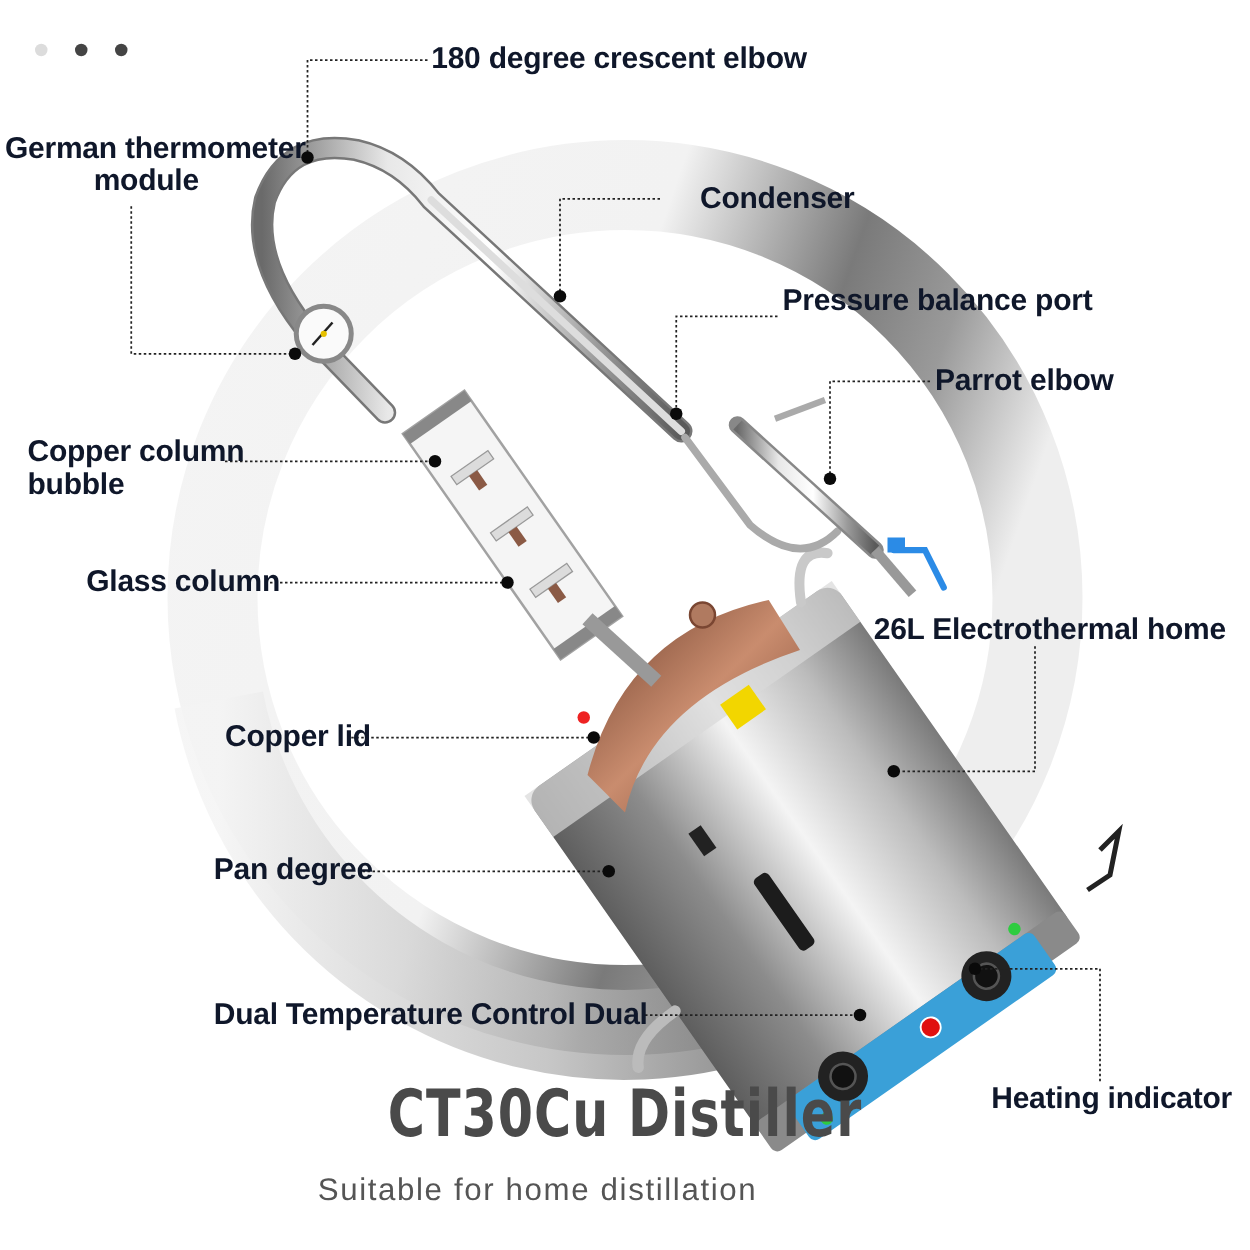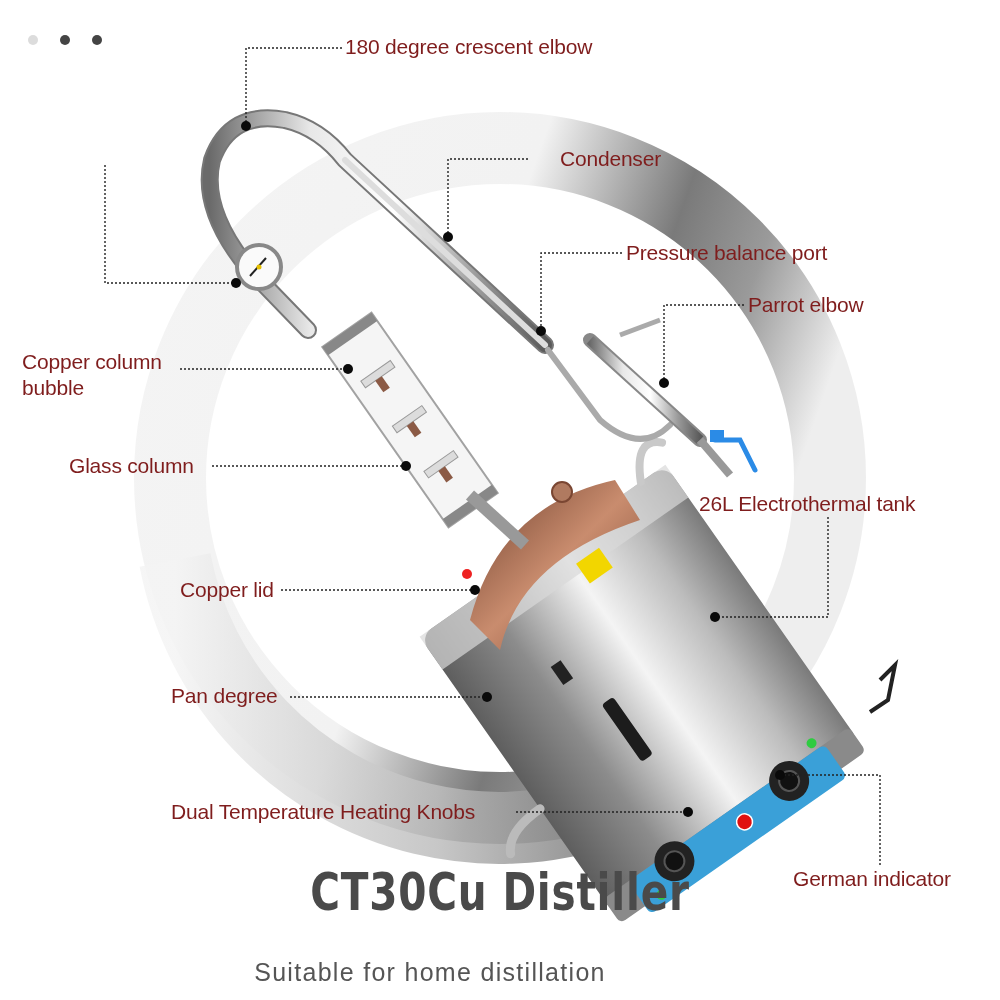--- a/index.html
+++ b/index.html
@@ -1,22 +1,22 @@
 <!DOCTYPE html>
 <html><head>
 <meta charset="utf-8">
 <style>
   html,body{margin:0;padding:0;background:#ffffff;}
   body{width:1000px;height:1000px;position:relative;overflow:hidden;font-family:"Liberation Sans",sans-serif;color:#111;}
   .dots{position:absolute;left:28px;top:35px;display:flex;gap:22px;}
   .dot{width:10px;height:10px;border-radius:50%;}
   .stage{position:absolute;left:0;top:0;width:1000px;height:1000px;}
-  .label{position:absolute;font-size:21px;line-height:26px;color:#7f1d1d;white-space:nowrap;letter-spacing:-0.2px;}
+  .label{position:absolute;font-size:24px;line-height:26px;color:#0f172a;white-space:nowrap;letter-spacing:-0.2px;font-weight:bold;}
   .title{position:absolute;left:0;width:1000px;top:862px;text-align:center;font-family:"DejaVu Sans",sans-serif;font-weight:bold;font-size:52px;color:#4a4a4a;letter-spacing:1px;transform:scaleX(0.78);transform-origin:500px 0;}
-  .subtitle{position:absolute;left:0;width:860px;top:938px;text-align:center;font-size:25px;color:#555;letter-spacing:1.3px;margin-top:20px;}
+  .subtitle{position:absolute;left:0;width:860px;top:938px;text-align:center;font-size:25px;color:#555;letter-spacing:1.3px;}
 </style>
 </head>
 <body>
 
 <div class="dots">
   <span class="dot" style="background:#dcdcdc"></span>
   <span class="dot" style="background:#444"></span>
   <span class="dot" style="background:#444"></span>
 </div>
 
@@ -157,29 +157,31 @@
     <circle cx="715" cy="617" r="5"></circle>
     <circle cx="475" cy="590" r="5"></circle>
     <circle cx="487" cy="697" r="5"></circle>
     <circle cx="688" cy="812" r="5"></circle>
     <circle cx="780" cy="775" r="5"></circle>
   </g>
 </svg>
 
 <div class="label" style="left:345px;top:34px">180 degree crescent elbow</div>
 <div class="label" style="left:4px;top:106px;text-align:center;width:226px">
+  <div>German thermometer</div>
+  <div>module</div>
 </div>
 <div class="label" style="left:560px;top:146px">Condenser</div>
-<div class="label" style="left:626px;top:240px">Pressure balance port</div>
+<div class="label" style="left:626px;top:228px">Pressure balance port</div>
 <div class="label" style="left:748px;top:292px">Parrot elbow</div>
 <div class="label" style="left:22px;top:349px">
   <div>Copper column</div>
   <div>bubble</div>
 </div>
 <div class="label" style="left:69px;top:453px">Glass column</div>
-<div class="label" style="left:699px;top:491px">26L Electrothermal tank</div>
+<div class="label" style="left:699px;top:491px">26L Electrothermal home</div>
 <div class="label" style="left:180px;top:577px">Copper lid</div>
 <div class="label" style="left:171px;top:683px">Pan degree</div>
-<div class="label" style="left:171px;top:799px">Dual Temperature Heating Knobs</div>
-<div class="label" style="left:793px;top:866px">German indicator</div>
+<div class="label" style="left:171px;top:799px">Dual Temperature Control Dual</div>
+<div class="label" style="left:793px;top:866px">Heating indicator</div>
 
 <div class="title">CT30Cu Distiller</div>
 <div class="subtitle">Suitable for home distillation</div>
 
 </body></html>

